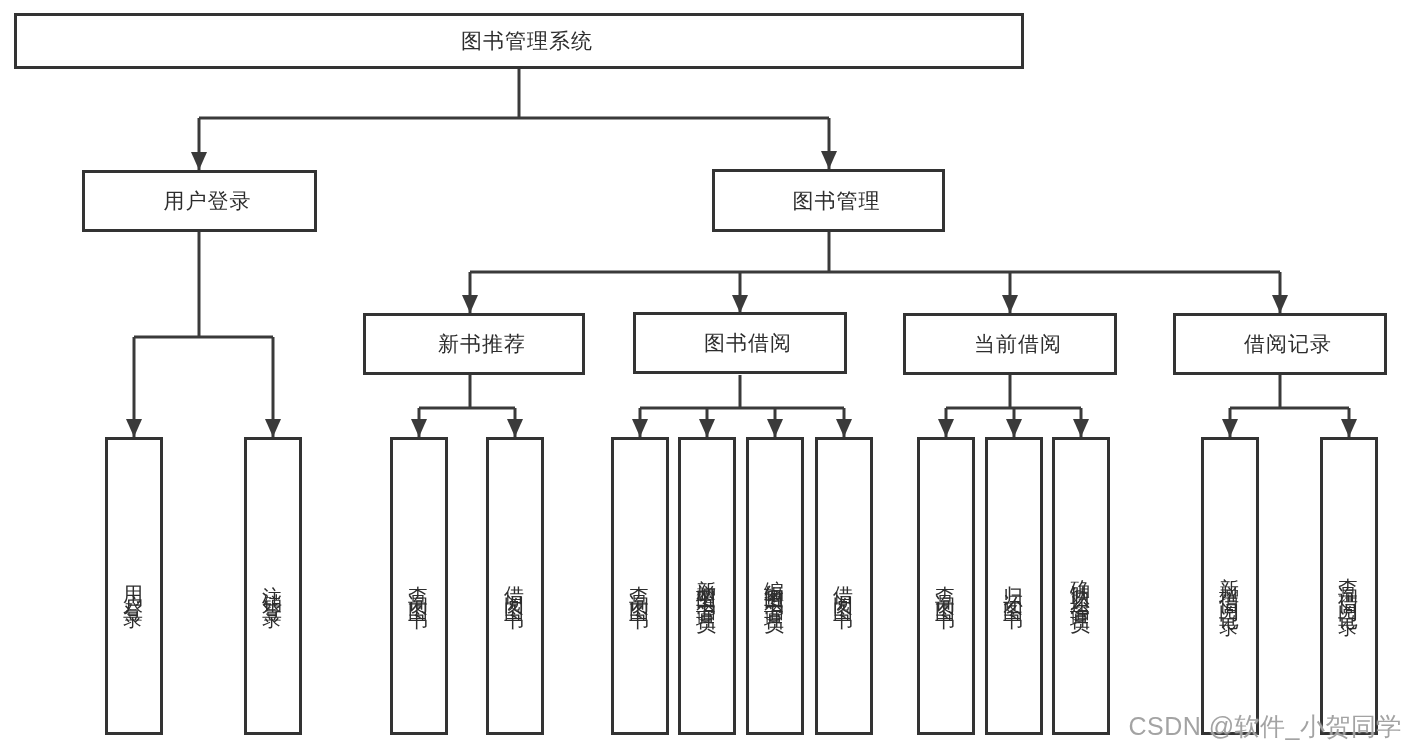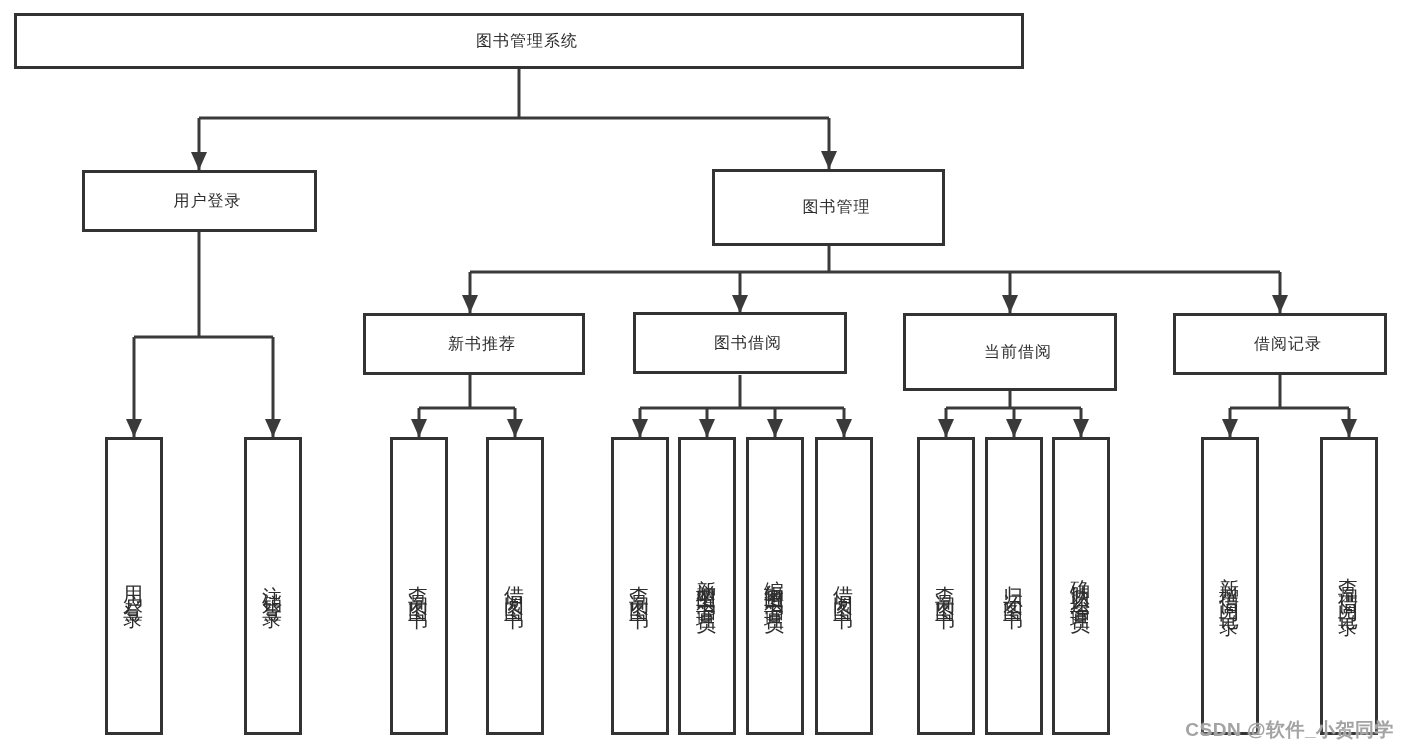--- a/index.html
+++ b/index.html
@@ -31,49 +31,48 @@
     position: absolute;
     z-index: 2;
     background: #ffffff;
     border: 3px solid #333333;
     display: flex;
     align-items: center;
     justify-content: center;
     color: #2d2d2d;
   }
   .hbox {
-    font-size: 16px;
+    font-size: 21px;
     letter-spacing: 1px;
     white-space: nowrap;
     padding-left: 16px;
   }
   .leaf {
     width: 58px;
     height: 298px;
     top: 437px;
   }
   .vtext {
     writing-mode: vertical-rl;
     text-orientation: mixed;
     font-size: 20px;
     letter-spacing: 8px;
     white-space: nowrap;
     color: #2d2d2d;
   }
   .watermark {
     position: absolute;
-    right: 11px;
+    right: 3px;
     bottom: 4px;
     z-index: 3;
-    font-size: 19px;
+    font-size: 25px;
     letter-spacing: 0.5px;
     color: rgba(158, 158, 158, 0.95);
     text-shadow: 0 0 2px #ffffff;
     white-space: nowrap;
-    font-weight: bold;
   }
 </style>
 </head>
 <body>
 
 <div class="canvas">
 
   <svg class="wires" width="1405" height="747" viewBox="0 0 1405 747">
     <defs>
       <marker id="arw" markerUnits="userSpaceOnUse" markerWidth="20" markerHeight="16" viewBox="0 0 20 16" refX="18" refY="8" orient="auto">
@@ -122,31 +121,31 @@
     <path class="wire" d="M1349 408 V437" marker-end="url(#arw)"></path>
   </svg>
 
   <div class="node hbox" style="left:14px; top:13px; width:1010px; height:56px;">
     <span>图书管理系统</span>
   </div>
 
   <div class="node hbox" style="left:82px; top:170px; width:235px; height:62px;">
     <span>用户登录</span>
   </div>
-  <div class="node hbox" style="left:712px; top:169px; width:233px; height:77px;justify-content:center;">
+  <div class="node hbox" style="left:712px; top:169px; width:233px; height:63px;justify-content:center;">
     <span>图书管理</span>
   </div>
 
   <div class="node hbox" style="left:363px; top:313px; width:222px; height:62px;">
     <span>新书推荐</span>
   </div>
   <div class="node hbox" style="left:633px; top:312px; width:214px; height:62px;">
     <span>图书借阅</span>
   </div>
-  <div class="node hbox" style="left:903px; top:313px; width:214px; height:78px;">
+  <div class="node hbox" style="left:903px; top:313px; width:214px; height:62px;">
     <span>当前借阅</span>
   </div>
   <div class="node hbox" style="left:1173px; top:313px; width:214px; height:62px;">
     <span>借阅记录</span>
   </div>
 
   <div class="node leaf" style="left:105px;">
     <span class="vtext">用户登录</span>
   </div>
   <div class="node leaf" style="left:244px;">

